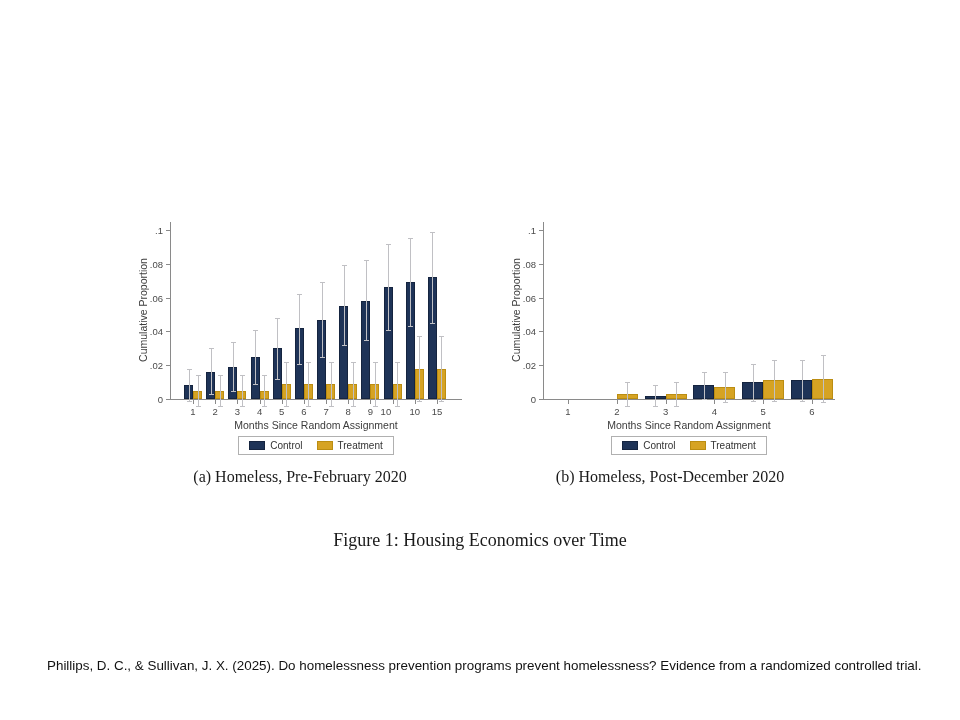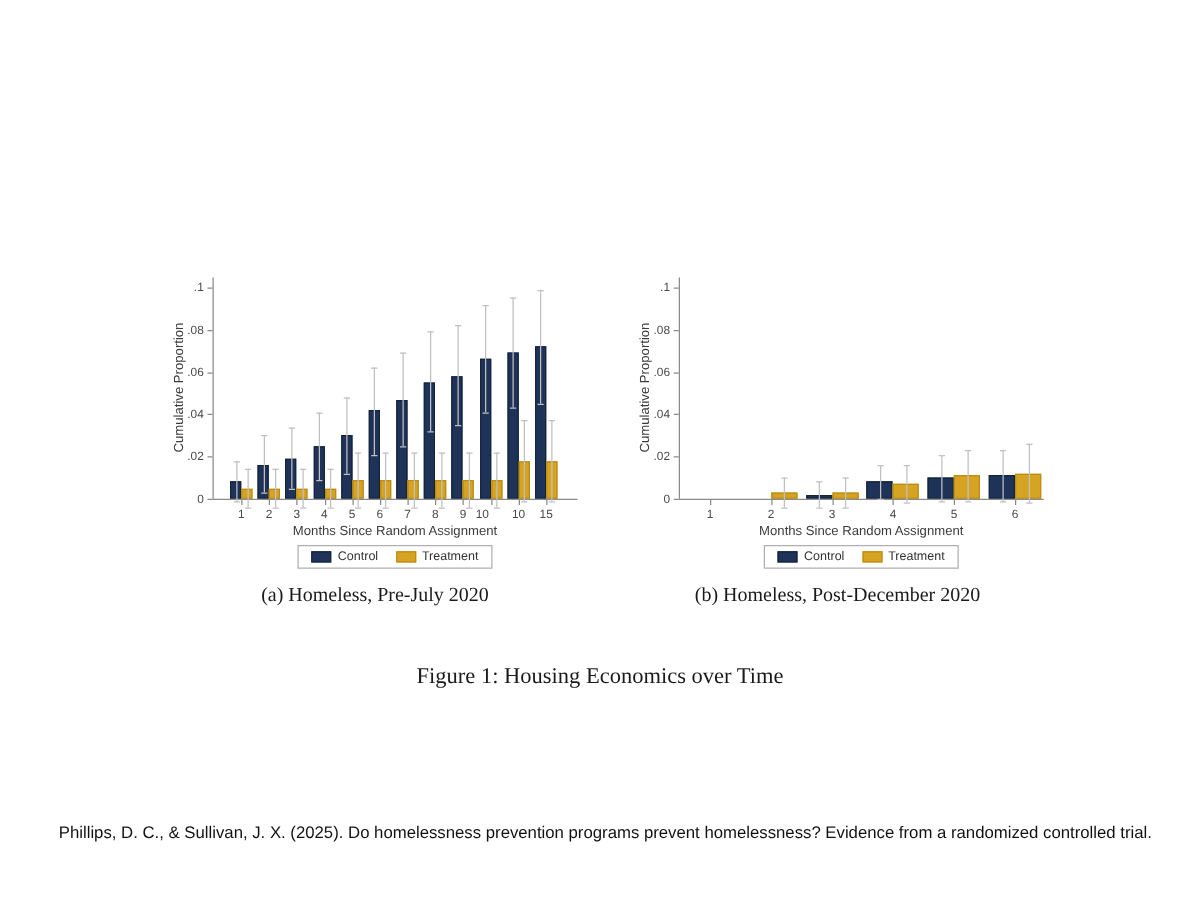--- a/index.html
+++ b/index.html
@@ -251,20 +251,20 @@
           <span class="legend-swatch" style="background: rgb(30, 51, 87); border: 1px solid rgb(21, 36, 63);"></span>
           <span>Control</span>
         </span>
         <span class="legend-item">
           <span class="legend-swatch" style="background: rgb(214, 163, 35); border: 1px solid rgb(187, 141, 18);"></span>
           <span>Treatment</span>
         </span>
       </div></div>
   </div>
 
-<div id="caption-a" class="caption">(a) Homeless, Pre-July 2020</div>
+<div id="caption-a" class="caption">(a) Homeless, Pre-February 2020</div>
 <div id="caption-b" class="caption">(b) Homeless, Post-December 2020</div>
 
 <div class="fig-title">Figure 1: Housing Economics over Time</div>
 
 <div class="citation">
   <div>Phillips, D. C., &amp; Sullivan, J. X. (2025). Do homelessness prevention programs prevent homelessness? Evidence from a randomized controlled trial.</div>
 </div>
 
 </body></html>

